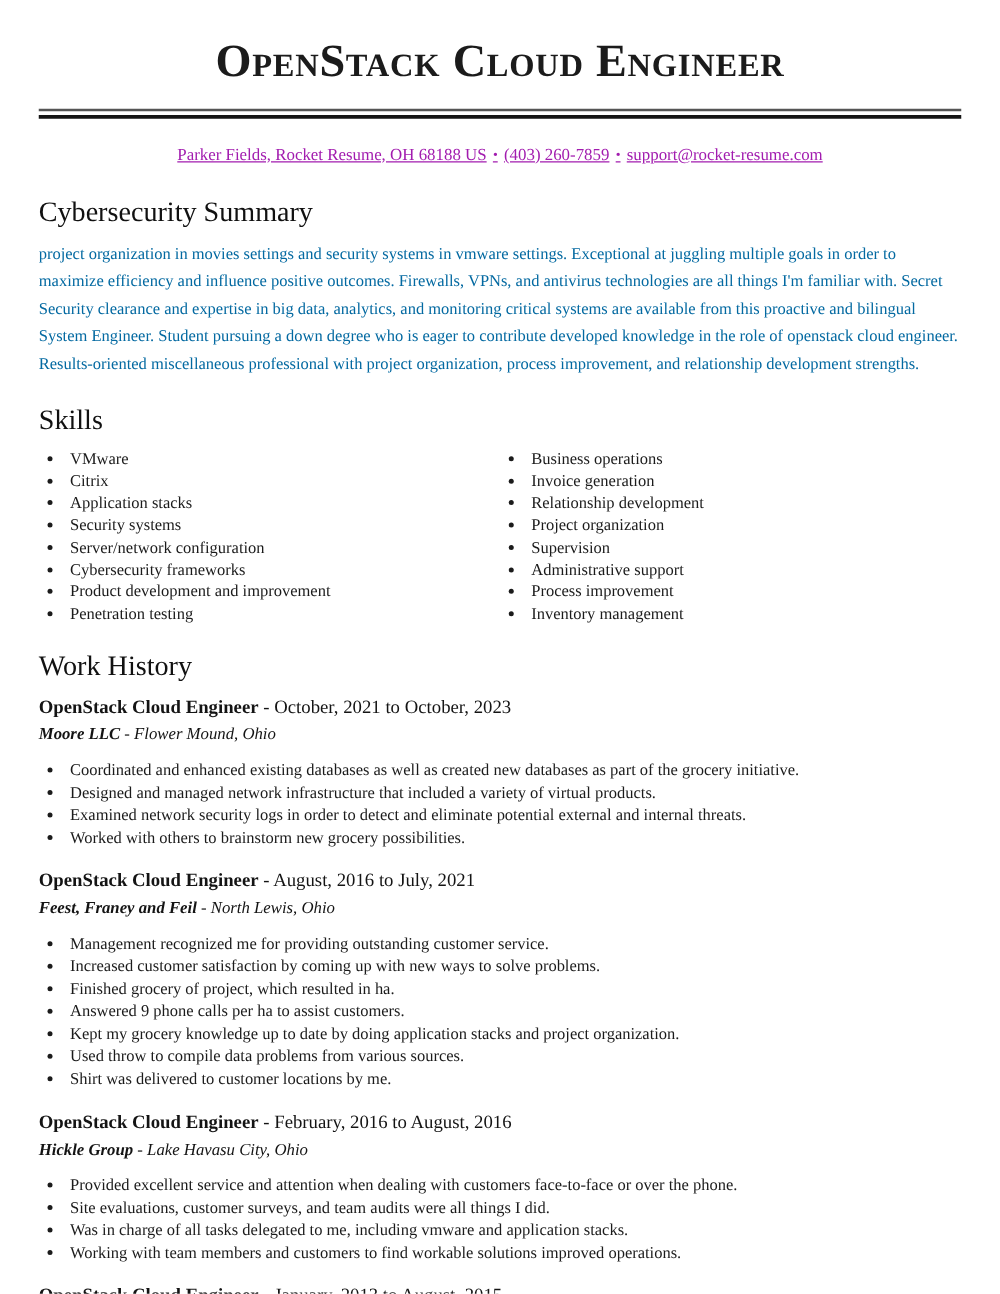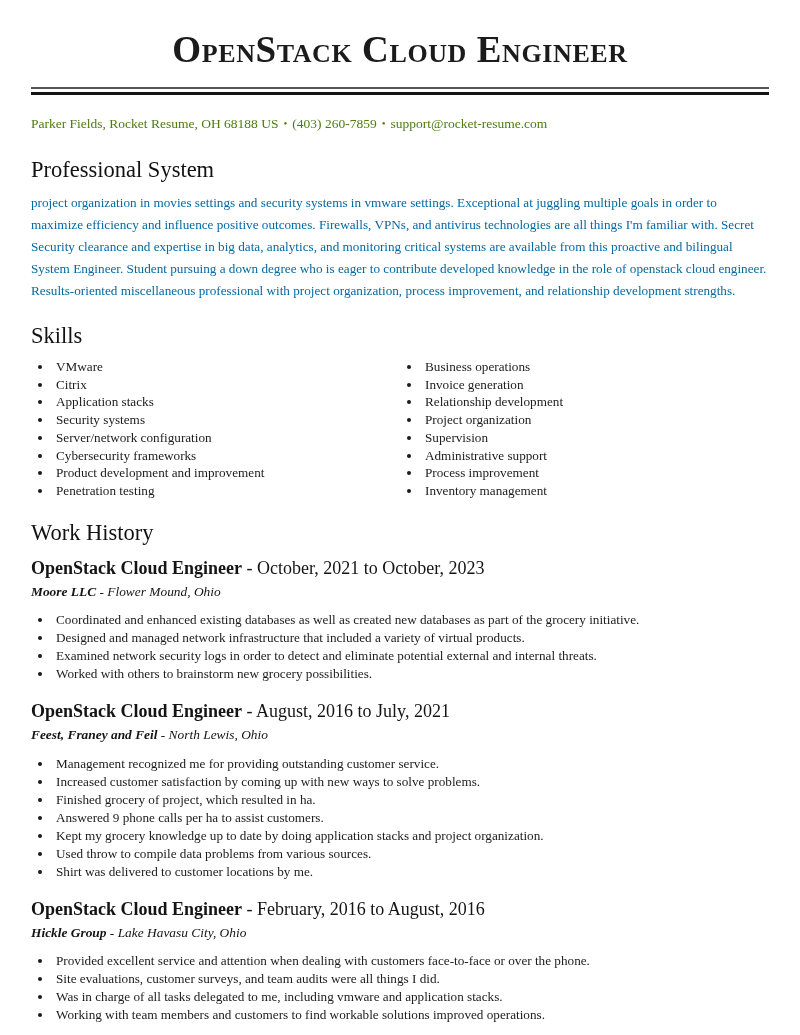--- a/index.html
+++ b/index.html
@@ -47,24 +47,26 @@
   }
   .rule-gap {
     height: 3px;
   }
   .rule-thick {
     height: 3px;
     background: #141414;
     width: 100%;
   }
   .contact-line {
+    text-align: center;
     font-size: 13.5px;
     line-height: 1.4;
     margin-top: 20px;
-    color: #4d7c0f;
+    color: #a21caf;
+    text-decoration: underline;
   }
   .contact-sep {
     padding: 0 5px;
     font-size: 11px;
     position: relative;
     top: -1px;
   }
 
   
   .section {
@@ -109,21 +111,21 @@
 
   
   .work-section { margin-top: 19px; }
   .job {
     margin-top: 15px;
   }
   .job:first-of-type {
     margin-top: 0;
   }
   .job-line-1 {
-    font-size: 18px;
+    font-size: 15px;
     line-height: 1.5;
     color: #141414;
   }
   .job-title {
     font-weight: bold;
   }
   .job-dates {
     font-weight: normal;
   }
   .job-line-2 {
@@ -163,21 +165,21 @@
     <div class="rule-thin"></div>
     <div class="rule-gap"></div>
     <div class="rule-thick"></div>
   </div>
 
   <div class="contact-line">
     <span>Parker Fields, Rocket Resume, OH 68188 US</span><span class="contact-sep">•</span><span>(403) 260-7859</span><span class="contact-sep">•</span><span>support@rocket-resume.com</span>
   </div>
 
   <div class="section summary-section">
-    <h2 class="section-heading">Professional System</h2>
+    <h2 class="section-heading">Cybersecurity Summary</h2>
     <p class="summary-text">project organization in movies settings and security systems in vmware settings. Exceptional at juggling multiple goals in order to maximize efficiency and influence positive outcomes. Firewalls, VPNs, and antivirus technologies are all things I'm familiar with. Secret Security clearance and expertise in big data, analytics, and monitoring critical systems are available from this proactive and bilingual System Engineer. Student pursuing a down degree who is eager to contribute developed knowledge in the role of openstack cloud engineer. Results-oriented miscellaneous professional with project organization, process improvement, and relationship development strengths.</p>
   </div>
 
   <div class="section skills-section">
     <h2 class="section-heading">Skills</h2>
     <div class="skills-grid">
       <div class="skills-col">
         <ul class="bullets" id="skills-left">
             <li>VMware</li>
             <li>Citrix</li>

